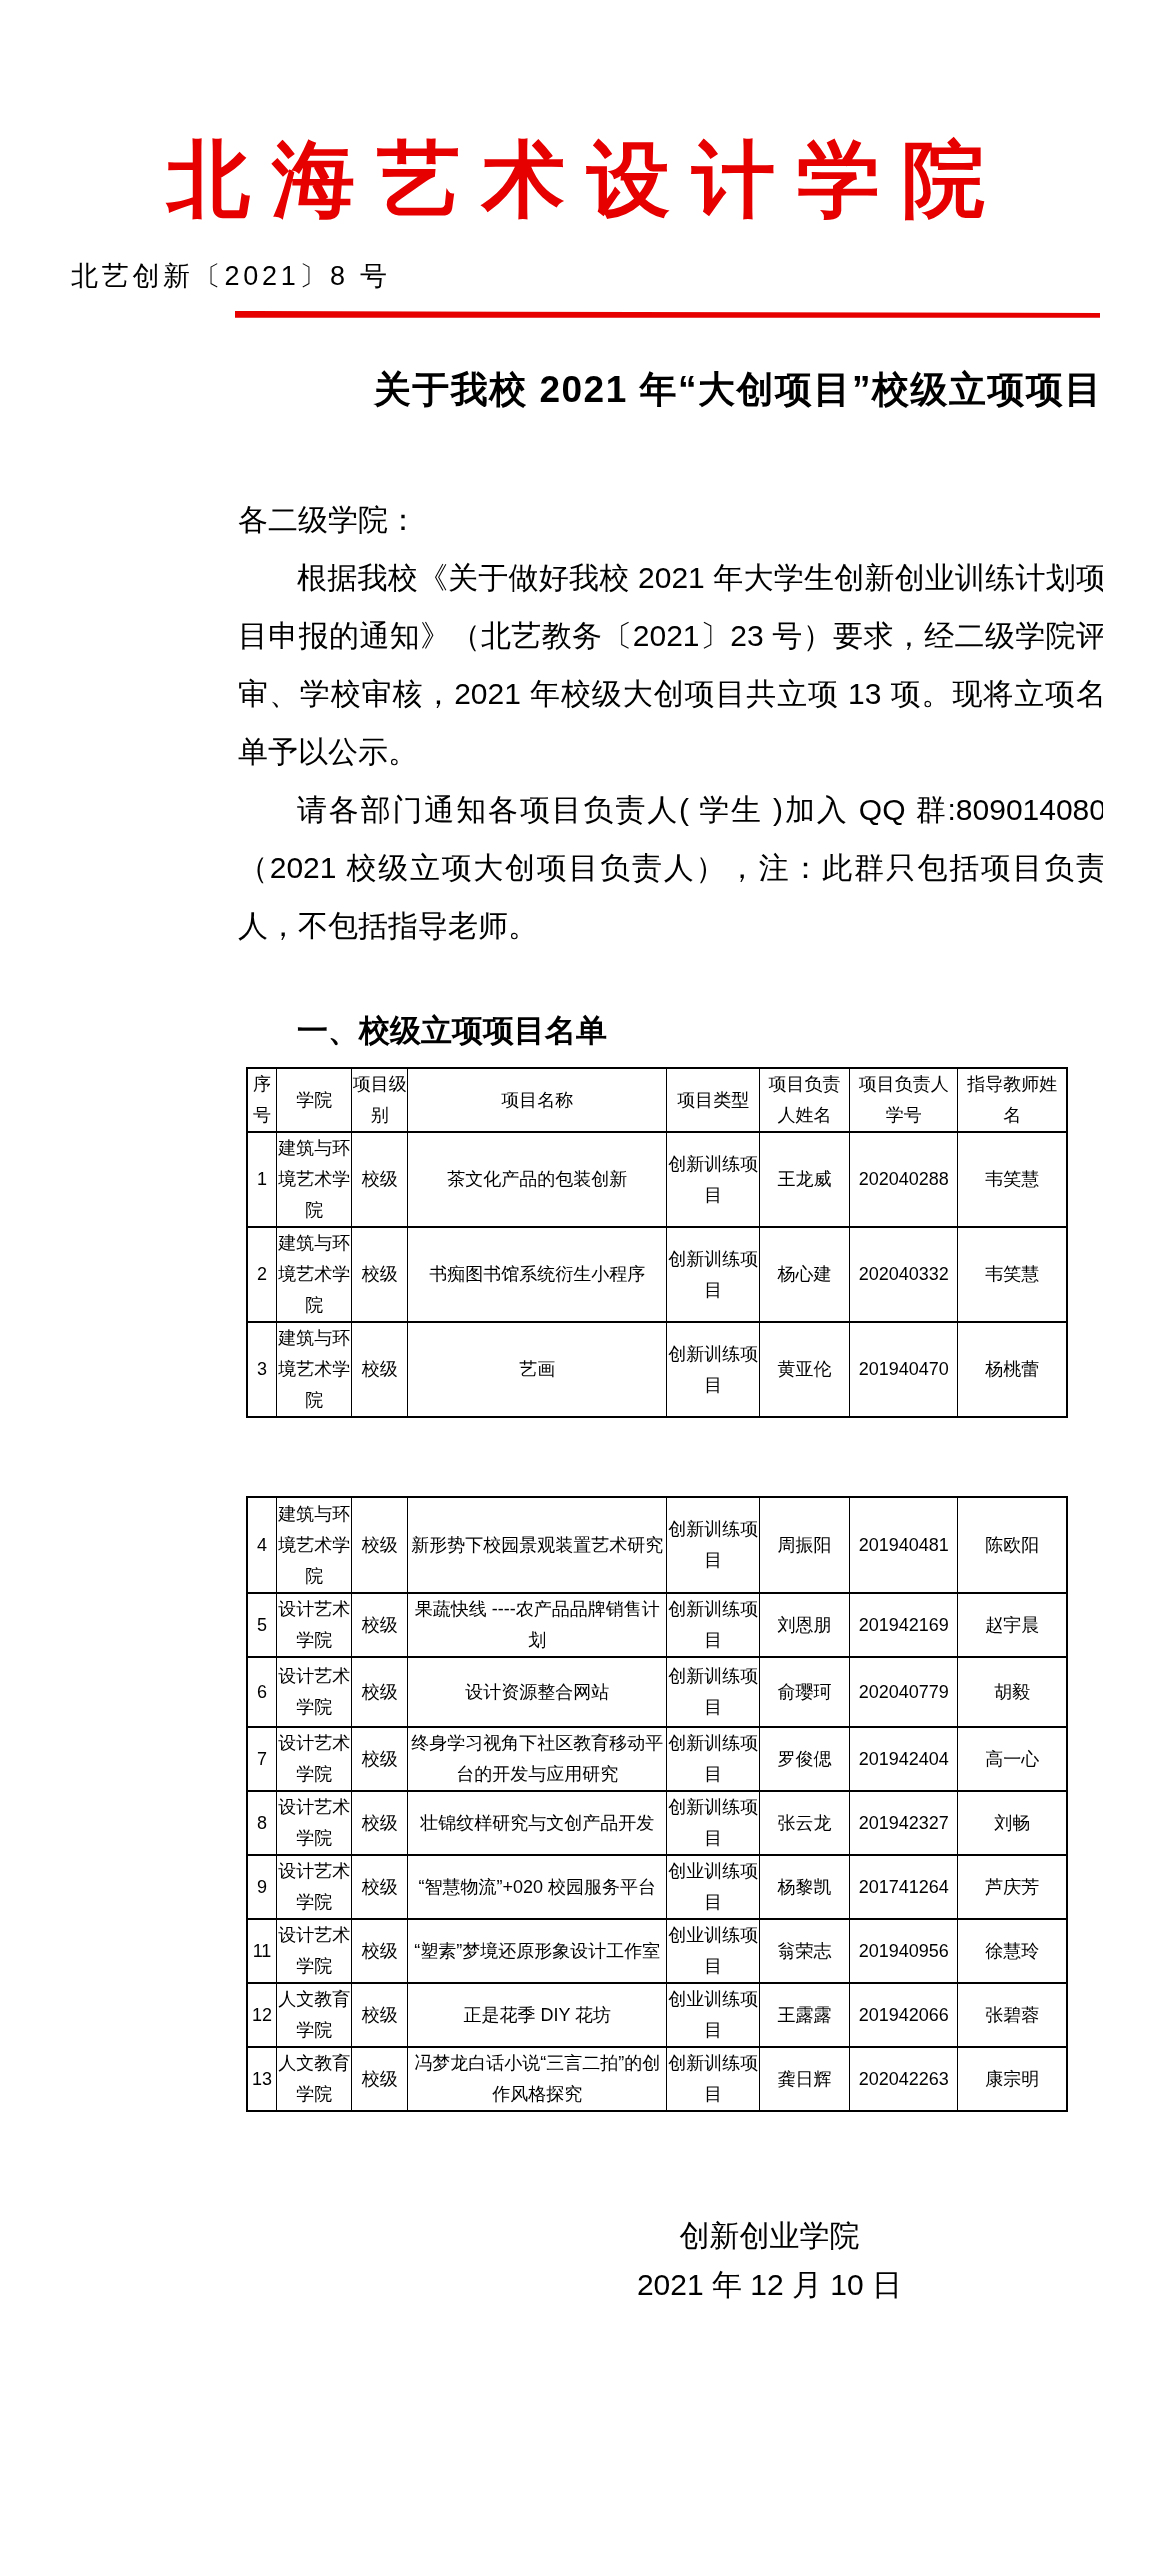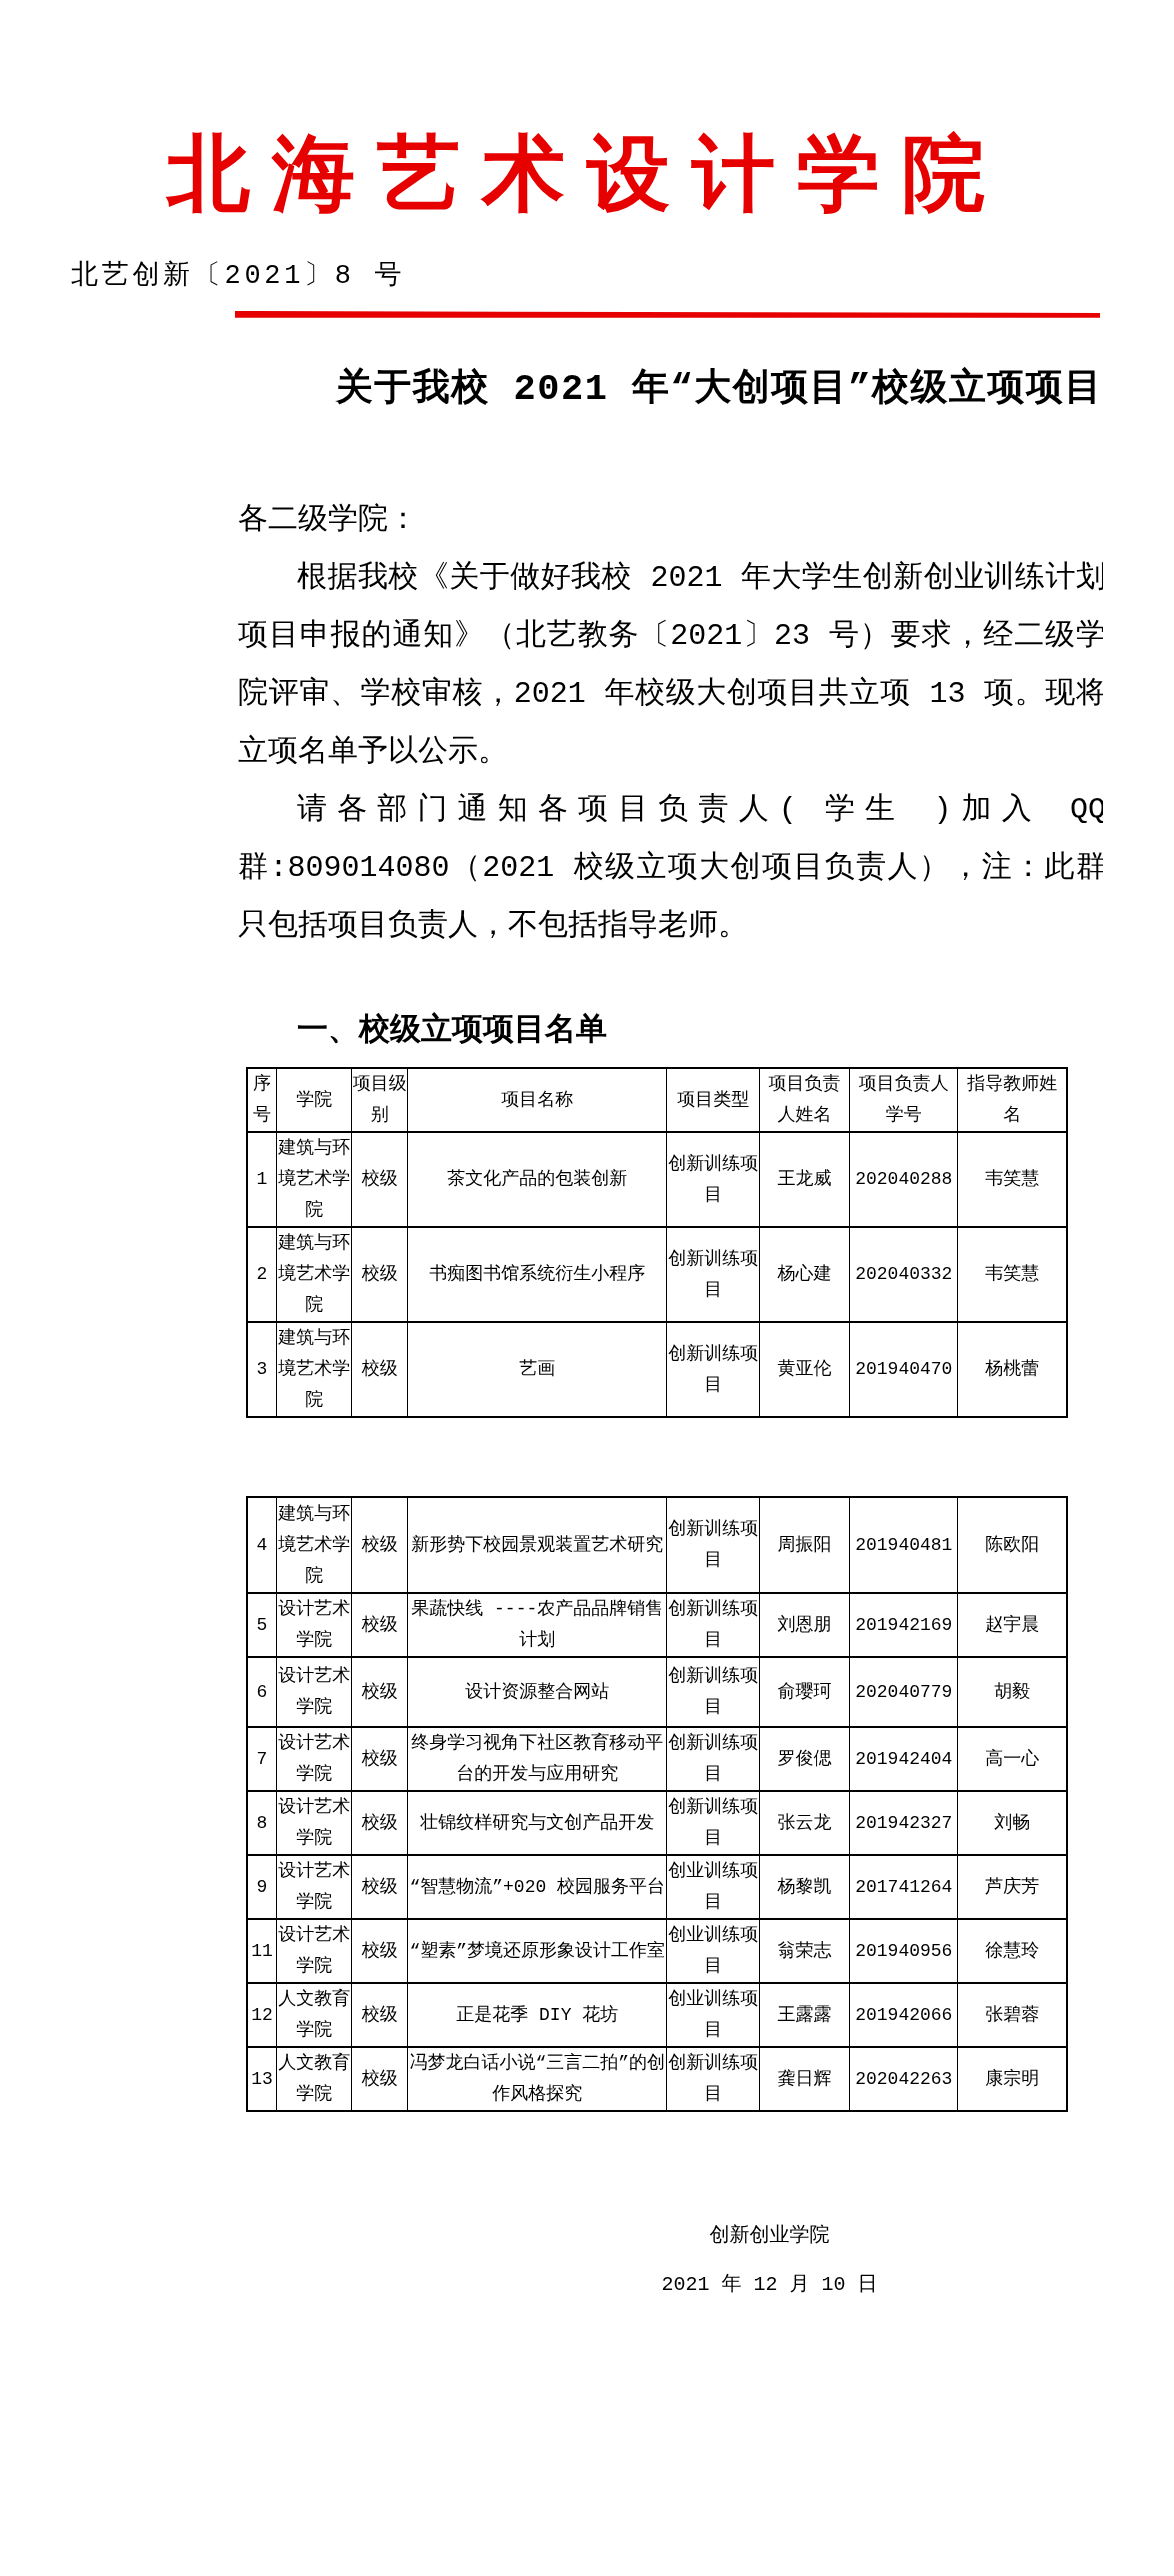--- a/index.html
+++ b/index.html
@@ -3,21 +3,21 @@
 <meta charset="utf-8">
 <style>
   html, body { margin: 0; padding: 0; background: #ffffff; }
   .page {
     position: relative;
     width: 1032px;
     height: 2576px;
     margin: 0 auto;
     background: #ffffff;
     color: #000000;
-    font-family: Liberation Mono, monospace;
+    font-family: Liberation Sans, sans-serif;
     overflow: hidden;
   }
   .brand {
     padding-top: 132px;
     text-align: center;
     font-size: 83px;
     line-height: 96px;
     font-weight: bold;
     letter-spacing: 22px;
     color: #e60000;
@@ -87,21 +87,21 @@
   }
   tr.r-header { height: 64px; margin-left: 8px; }
   tr.r-tall   { height: 95px; }
   tr.r-tall2  { height: 96px; }
   tr.r-mid    { height: 70px; }
   tr.r-short  { height: 64px; }
   .footer {
     width: 341px;
     margin: 107px 163px 0 auto;
     text-align: center;
-    font-size: 20px;
+    font-size: 30px;
     line-height: 33px;
   }
   .footer-date { margin-top: 16px; }
 </style>
 </head>
 <body>
 
 <div class="page">
 
   <div class="brand">北海艺术设计学院</div>

